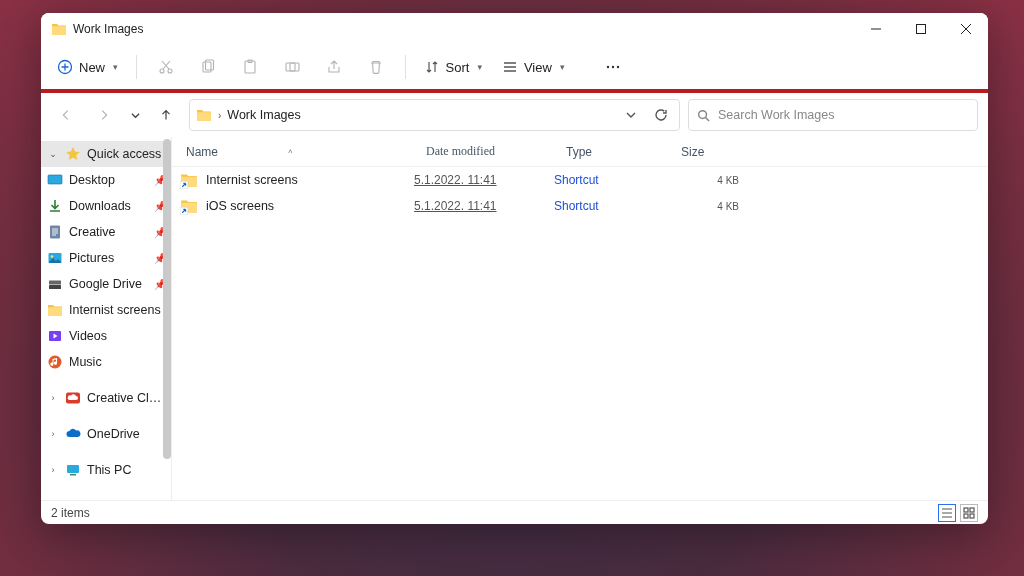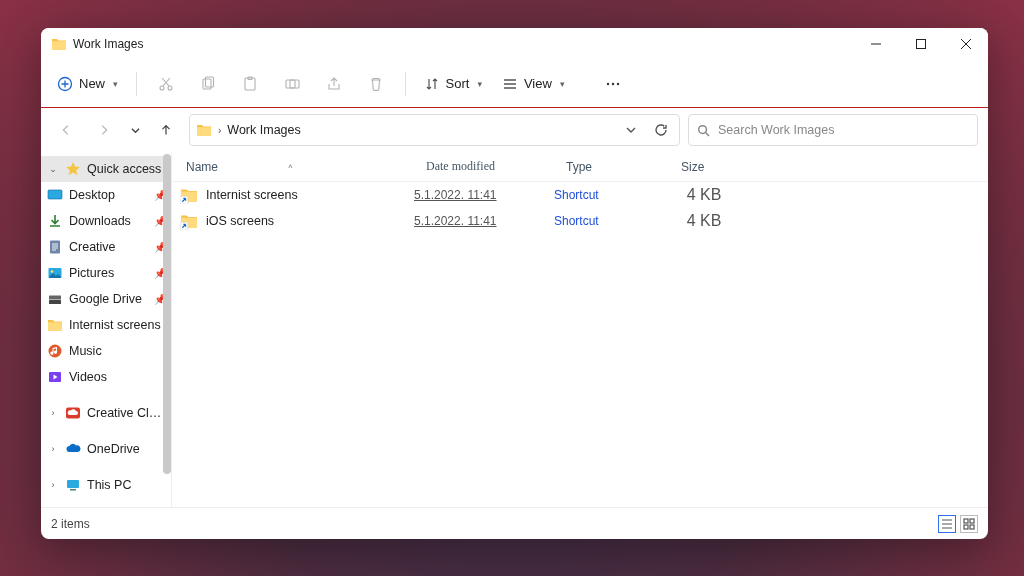--- a/index.html
+++ b/index.html
@@ -4,21 +4,21 @@
 <style>
   * { box-sizing: border-box; margin: 0; padding: 0; font-family: "Segoe UI", sans-serif; }
   body {
     width: 1024px; height: 576px;
     background: radial-gradient(ellipse at 50% 70%, #3b2d45 0%, #4a2b3e 40%, #6b2d3f 70%, #8a3044 100%);
     overflow: hidden;
     position: relative;
   }
   .window {
     position: absolute;
-    left: 41px; top: 28px;
+    left: 41px; top: 13px;
     width: 947px; height: 511px;
     background: #ffffff;
     border-radius: 8px;
     box-shadow: 0 10px 40px rgba(0,0,0,0.3);
     display: flex; flex-direction: column;
     overflow: hidden;
   }
   
   .titlebar {
     height: 32px;
@@ -30,21 +30,21 @@
   .titlebar .title { font-size:12px; color:#222; flex:0 0 auto; }
   .titlebar .spacer { flex:1; }
   .winbtn { width:45px; height:32px; display:flex; align-items:center; justify-content:center; }
   .winbtn svg { width:10px; height:10px; stroke:#222; stroke-width:1; fill:none; }
   
   .toolbar {
     height: 48px;
     display:flex; align-items:center;
     padding: 0 8px;
     gap:4px;
-    border-bottom:1px solid #b91c1c;
+    border-bottom:4px solid #b91c1c;
   }
   .tbtn { height:34px; padding:0 8px; display:flex; align-items:center; gap:6px; border-radius:4px; font-size:13px; color:#222;}
   .tbtn.icononly { width:38px; justify-content:center; padding:0; }
   .tbtn.disabled { opacity:0.45; }
   .tsep { width:1px; height:24px; background:#e0e0e0; margin:0 6px; }
   .chev { font-size:9px; color:#666; margin-left:2px;}
   .toolbar svg { width:16px; height:16px; }
   
   .navrow {
     height:44px; display:flex; align-items:center; gap:8px;
@@ -95,23 +95,23 @@
   .col-mod  { width:140px;font-family:Liberation Serif, serif; }
   .col-type { width:115px; }
   .col-size { width:70px; }
   .sort-caret { font-size:8px; color:#777; }
   .rows { flex:1; }
   .row { height:26px; display:flex; align-items:center; font-size:12.5px; color:#222; padding-left:8px;}
   .row .ico { width:18px; height:18px; margin-right:8px;}
   .row .c-name { width:234px; display:flex; align-items:center;}
   .row .c-mod  { width:140px; color:#555; font-size:12px;text-decoration:underline;}
   .row .c-type { width:115px; color:#1d4ed8; font-size:12px;}
-  .row .c-size { width:70px;  color:#555; font-size:16px; text-align:center;}
-  
-  .status { height:32px; border-top:1px solid #eee; display:flex; align-items:center; padding:0 10px; font-size:12px; color:#444;}
+  .row .c-size { width:70px;  color:#555; font-size:10px; text-align:right;}
+  
+  .status { height:24px; border-top:1px solid #eee; display:flex; align-items:center; padding:0 10px; font-size:12px; color:#444;}
   .status .grow{flex:1;}
   .viewmode { width:18px; height:18px; border:1px solid #bbb; margin-left:4px; display:flex; align-items:center; justify-content:center;}
   .viewmode.active { border:1.5px solid #2f6fed; }
   .viewmode svg { width:12px; height:12px; stroke:#555; fill:none; stroke-width:1.2;}
 
   
   .folder-svg .back { fill:#f8c24a; }
   .folder-svg .front{ fill:#ffdb7d; }
 </style>
 </head>
@@ -347,34 +347,34 @@
             <span class="ni">
                 <svg viewBox="0 0 16 16">
                   <use href="#folder-icon"></use>
                 </svg>
               </span>
             <span style="overflow:hidden;text-overflow:ellipsis;">Internist screens</span>
           </div>
           <div class="node">
             <span class="ni">
                 <svg viewBox="0 0 16 16">
+                  <rect x="2" y="3" width="12" height="10" rx="1" fill="#7b3ff2"></rect>
+                  <path d="M6.5 5.5v5l4-2.5z" fill="#fff"></path>
+                </svg>
+              </span>
+            <span>Videos</span>
+          </div>
+          <div class="node">
+            <span class="ni">
+                <svg viewBox="0 0 16 16">
                   <circle cx="8" cy="8" r="6.5" fill="#e05a2b"></circle>
                   <path d="M10 4v5.3a1.6 1.6 0 1 1-1-1.5V5.5L6.5 6v4.3a1.6 1.6 0 1 1-1-1.5V5z" fill="#fff"></path>
                 </svg>
               </span>
             <span>Music</span>
-          </div>
-          <div class="node">
-            <span class="ni">
-                <svg viewBox="0 0 16 16">
-                  <rect x="2" y="3" width="12" height="10" rx="1" fill="#7b3ff2"></rect>
-                  <path d="M6.5 5.5v5l4-2.5z" fill="#fff"></path>
-                </svg>
-              </span>
-            <span>Videos</span>
           </div>
         </div>
         <div style="height:10px"></div>
         <div class="node">
           <span class="twist">›</span>
           <span class="ni">
               <svg viewBox="0 0 16 16">
                 <rect x="1" y="2.5" width="14" height="11" rx="2" fill="#da3b2a"></rect>
                 <path d="M5 10a2.3 2.3 0 1 1 1-4.4A2.8 2.8 0 0 1 11 6a2 2 0 0 1 0 4z" fill="#fff"></path>
               </svg>

